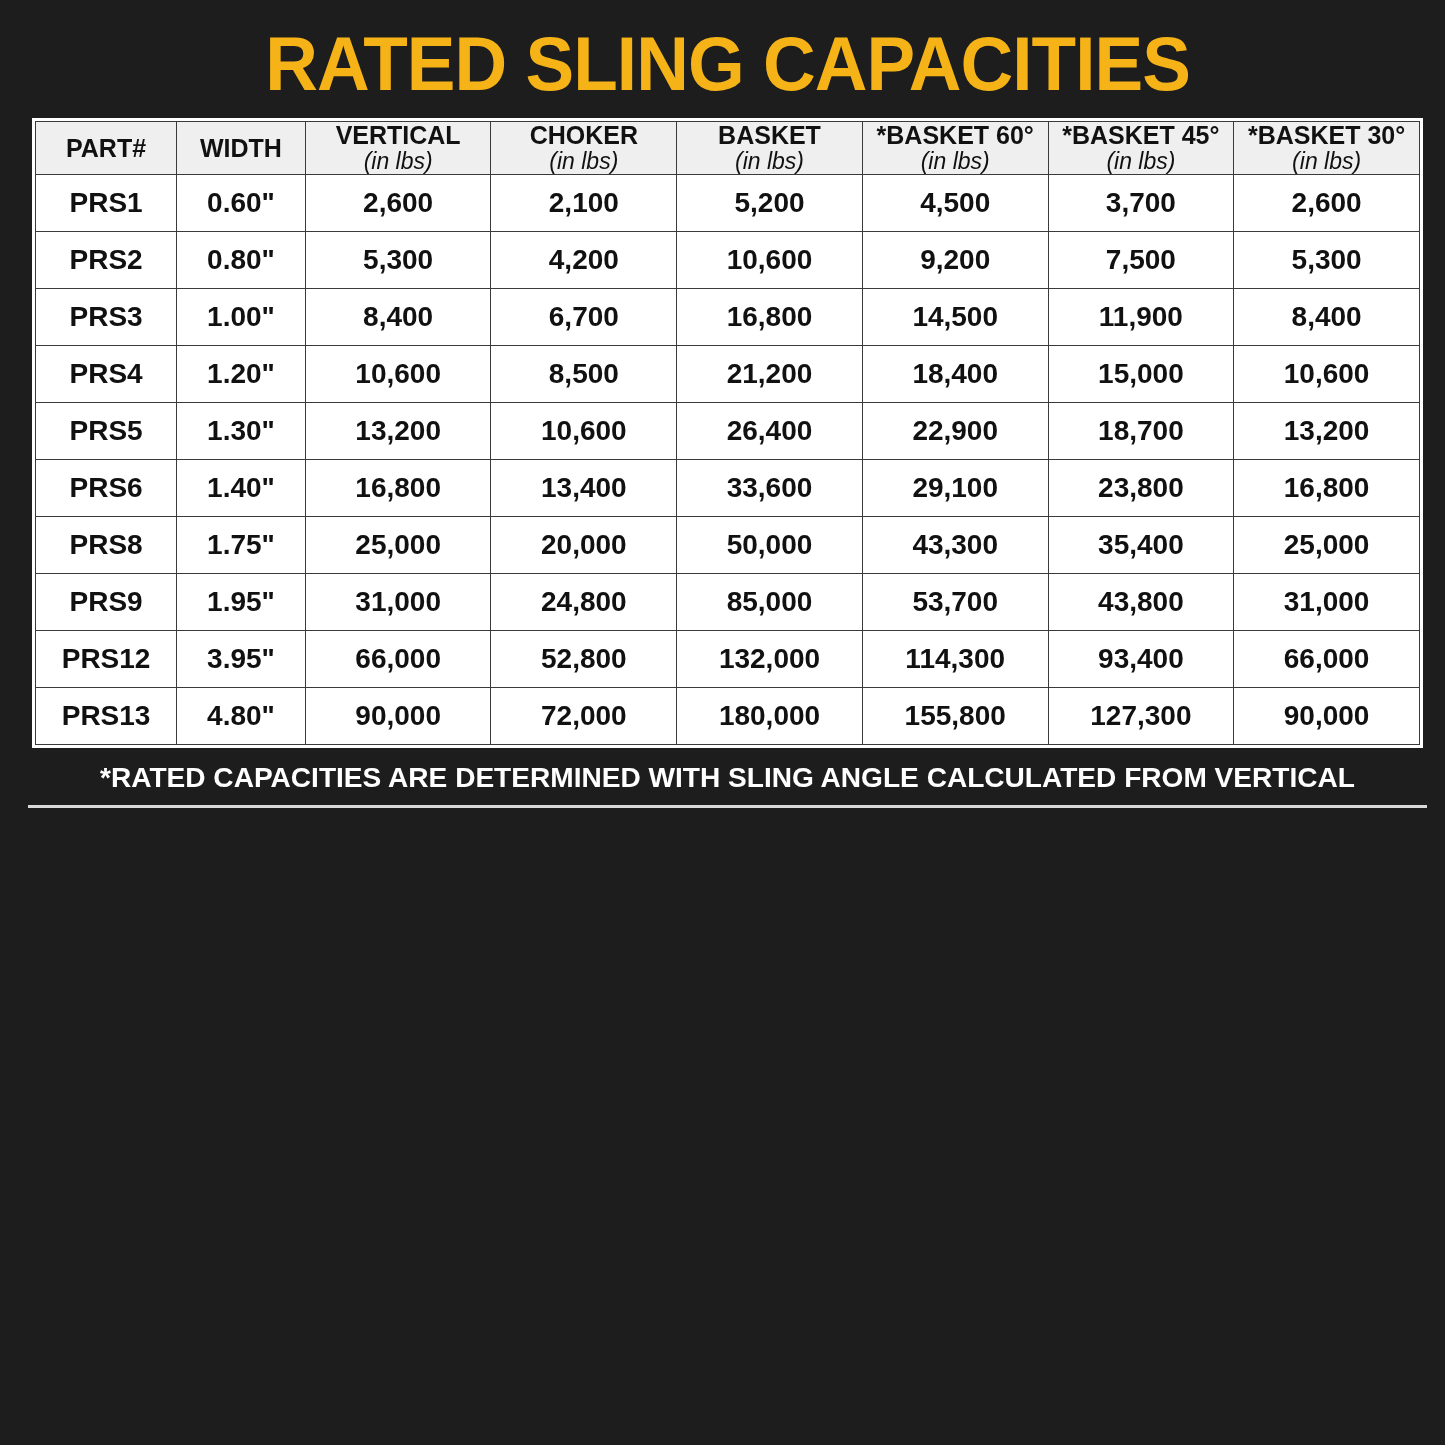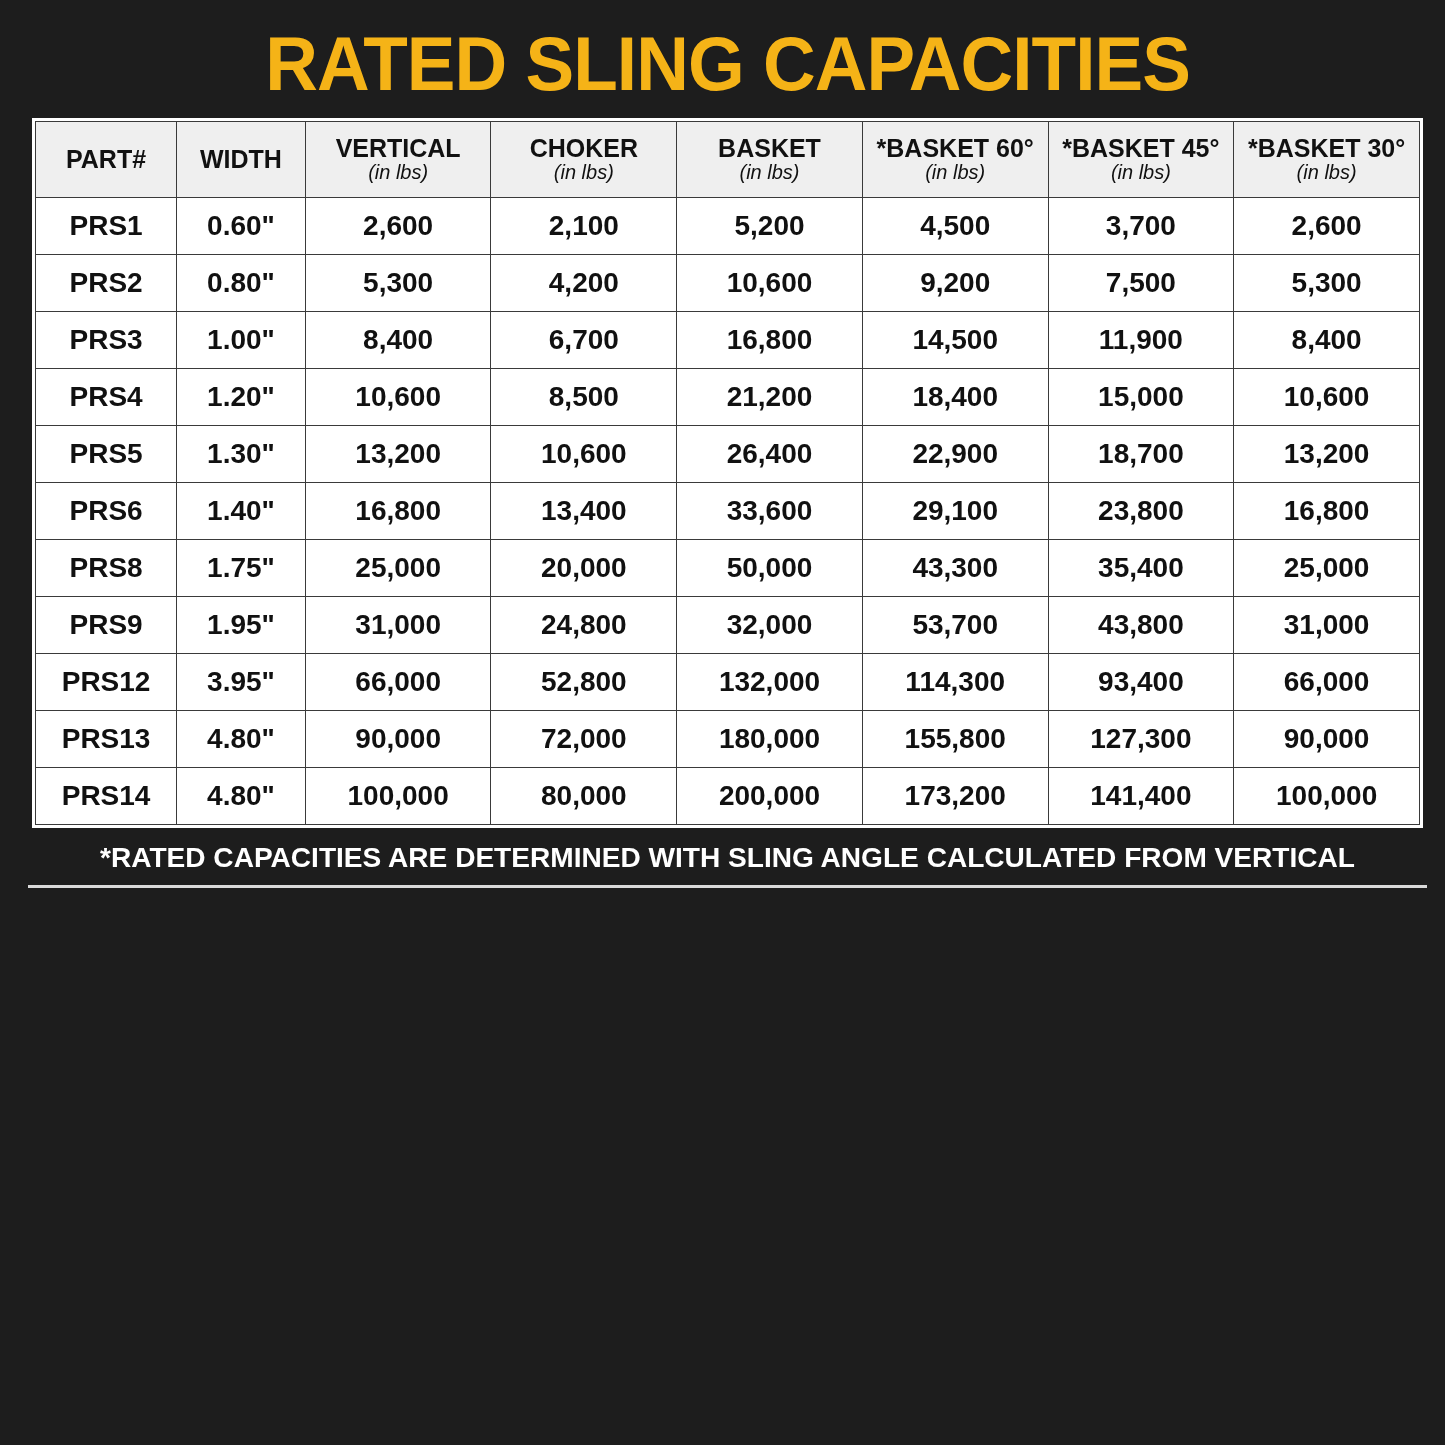--- a/index.html
+++ b/index.html
@@ -50,27 +50,27 @@
     color: #111;
     font-size: 28px;
     font-weight: bold;
     height: 57px;
     padding: 0 2px;
     white-space: nowrap;
     overflow: hidden;
   }
   table.caps thead th {
     background: #efefef;
-    height: 76px;
+    height: 53px;
     font-size: 25px;
     line-height: 1.08;
     vertical-align: middle;
   }
   thead .hdr-main { display: block; font-weight: bold; }
-  thead .hdr-sub { display: block; font-weight: normal; font-style: italic; font-size: 20px; }
+  thead .hdr-sub { display: block; font-weight: normal; font-style: italic; font-size: 23px; }
   col.c-part { width: 10.2%; }
   col.c-width { width: 9.3%; }
   col.c-data { width: 13.42%; }
 
   
   .footnote {
     color: #ffffff;
     font-weight: bold;
     font-size: 28.5px;
     text-align: center;
@@ -331,21 +331,21 @@
             <td>50,000</td>
             <td>43,300</td>
             <td>35,400</td>
             <td>25,000</td>
           </tr>
           <tr>
             <td>PRS9</td>
             <td>1.95"</td>
             <td>31,000</td>
             <td>24,800</td>
-            <td>32,000</td>
+            <td>85,000</td>
             <td>53,700</td>
             <td>43,800</td>
             <td>31,000</td>
           </tr>
           <tr>
             <td>PRS12</td>
             <td>3.95"</td>
             <td>66,000</td>
             <td>52,800</td>
             <td>132,000</td>
@@ -356,30 +356,20 @@
           <tr>
             <td>PRS13</td>
             <td>4.80"</td>
             <td>90,000</td>
             <td>72,000</td>
             <td>180,000</td>
             <td>155,800</td>
             <td>127,300</td>
             <td>90,000</td>
           </tr>
-          <tr>
-            <td>PRS14</td>
-            <td>4.80"</td>
-            <td>100,000</td>
-            <td>80,000</td>
-            <td>200,000</td>
-            <td>173,200</td>
-            <td>141,400</td>
-            <td>100,000</td>
-          </tr>
         </tbody>
     </table>
   </div>
 
   <div class="footnote">*RATED CAPACITIES ARE DETERMINED WITH SLING ANGLE CALCULATED FROM VERTICAL</div>
 
   <div class="divider"></div>
 
 
 </div>

